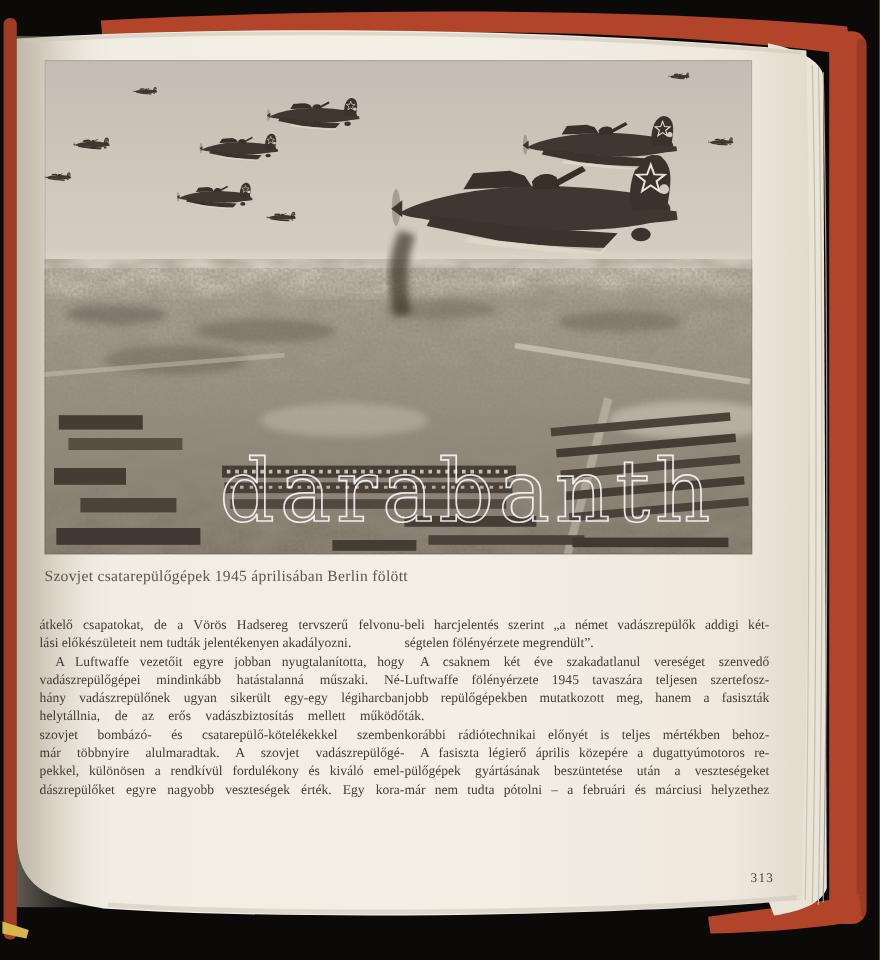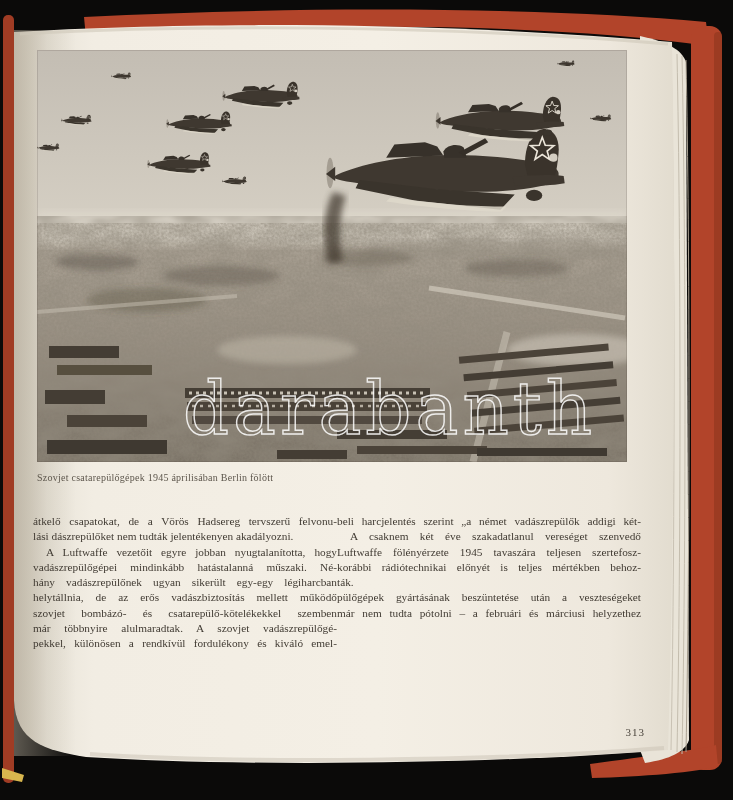--- a/index.html
+++ b/index.html
@@ -2,21 +2,21 @@
 <html><head>
 <meta charset="utf-8">
 <style>
   html,body{margin:0;padding:0;background:#000;}
   .scene{position:relative;width:733px;height:800px;overflow:hidden;background:#fef9c3;
          font-family:"Liberation Serif","DejaVu Serif",serif;}
   .scene svg{display:block;}
   .bg-svg{position:absolute;left:0;top:0;z-index:0;}
   .photo{position:absolute;left:37px;top:50px;width:590px;height:412px;z-index:2;}
   .caption{position:absolute;left:37px;top:472px;width:560px;z-index:3;
-           font-size:10px;color:#5d564c;letter-spacing:.25px;}
+           font-size:13px;color:#5d564c;letter-spacing:.25px;}
   .columns{position:absolute;left:33px;top:514px;width:612px;z-index:3;
            display:flex;gap:0;}
   .col{width:304px;font-size:11.3px;line-height:15.3px;color:#413b33;}
   .bline{text-align:justify;text-align-last:justify;white-space:normal;overflow:hidden;}
   .bline.last{text-align-last:left;}
   .bline.ind{text-indent:13px;}
   .page-number{position:absolute;left:595px;top:726px;width:50px;z-index:3;
                text-align:right;font-size:11px;color:#4a443c;letter-spacing:1px;}
 </style>
 </head>
@@ -168,35 +168,39 @@
 
       <rect x="0.5" y="0.5" width="589" height="411" fill="none" stroke="rgba(60,50,40,0.15)"></rect>
     </svg>
   </div>
 
   <div class="caption">Szovjet csatarepülőgépek 1945 áprilisában Berlin fölött</div>
 
   <div class="columns">
     <div class="col" id="col-left">
         <div class="bline">átkelő csapatokat, de a Vörös Hadsereg tervszerű felvonu-</div>
-        <div class="bline last">lási dászrepülőket nem tudták jelentékenyen akadályozni.</div>
+        <div class="bline last">lási előkészületeit nem tudták jelentékenyen akadályozni.</div>
         <div class="bline ind">A Luftwaffe vezetőit egyre jobban nyugtalanította, hogy</div>
         <div class="bline">vadászrepülőgépei mindinkább hatástalanná műszaki. Né-</div>
         <div class="bline">hány vadászrepülőnek ugyan sikerült egy-egy légiharcban</div>
         <div class="bline">helytállnia, de az erős vadászbiztosítás mellett működő</div>
         <div class="bline">szovjet bombázó- és csatarepülő-kötelékekkel szemben</div>
         <div class="bline">már többnyire alulmaradtak. A szovjet vadászrepülőgé-</div>
         <div class="bline">pekkel, különösen a rendkívül fordulékony és kiváló emel-</div>
+        <div class="bline">dászrepülőket egyre nagyobb veszteségek érték. Egy kora-</div>
       </div>
     <div class="col" id="col-right">
         <div class="bline">beli harcjelentés szerint „a német vadászrepülők addigi két-</div>
+        <div class="bline last">ségtelen fölényérzete megrendült”.</div>
         <div class="bline ind">A csaknem két éve szakadatlanul vereséget szenvedő</div>
         <div class="bline">Luftwaffe fölényérzete 1945 tavaszára teljesen szertefosz-</div>
+        <div class="bline">jobb repülőgépekben mutatkozott meg, hanem a fasiszták</div>
+        <div class="bline last">ták.</div>
         <div class="bline">korábbi rádiótechnikai előnyét is teljes mértékben behoz-</div>
-        <div class="bline last">ták.</div>
+        <div class="bline ind">A fasiszta légierő április közepére a dugattyúmotoros re-</div>
         <div class="bline">pülőgépek gyártásának beszüntetése után a veszteségeket</div>
         <div class="bline">már nem tudta pótolni – a februári és márciusi helyzethez</div>
       </div>
   </div>
 
   <div class="page-number">313</div>
 
 </div>
 
 </body></html>

